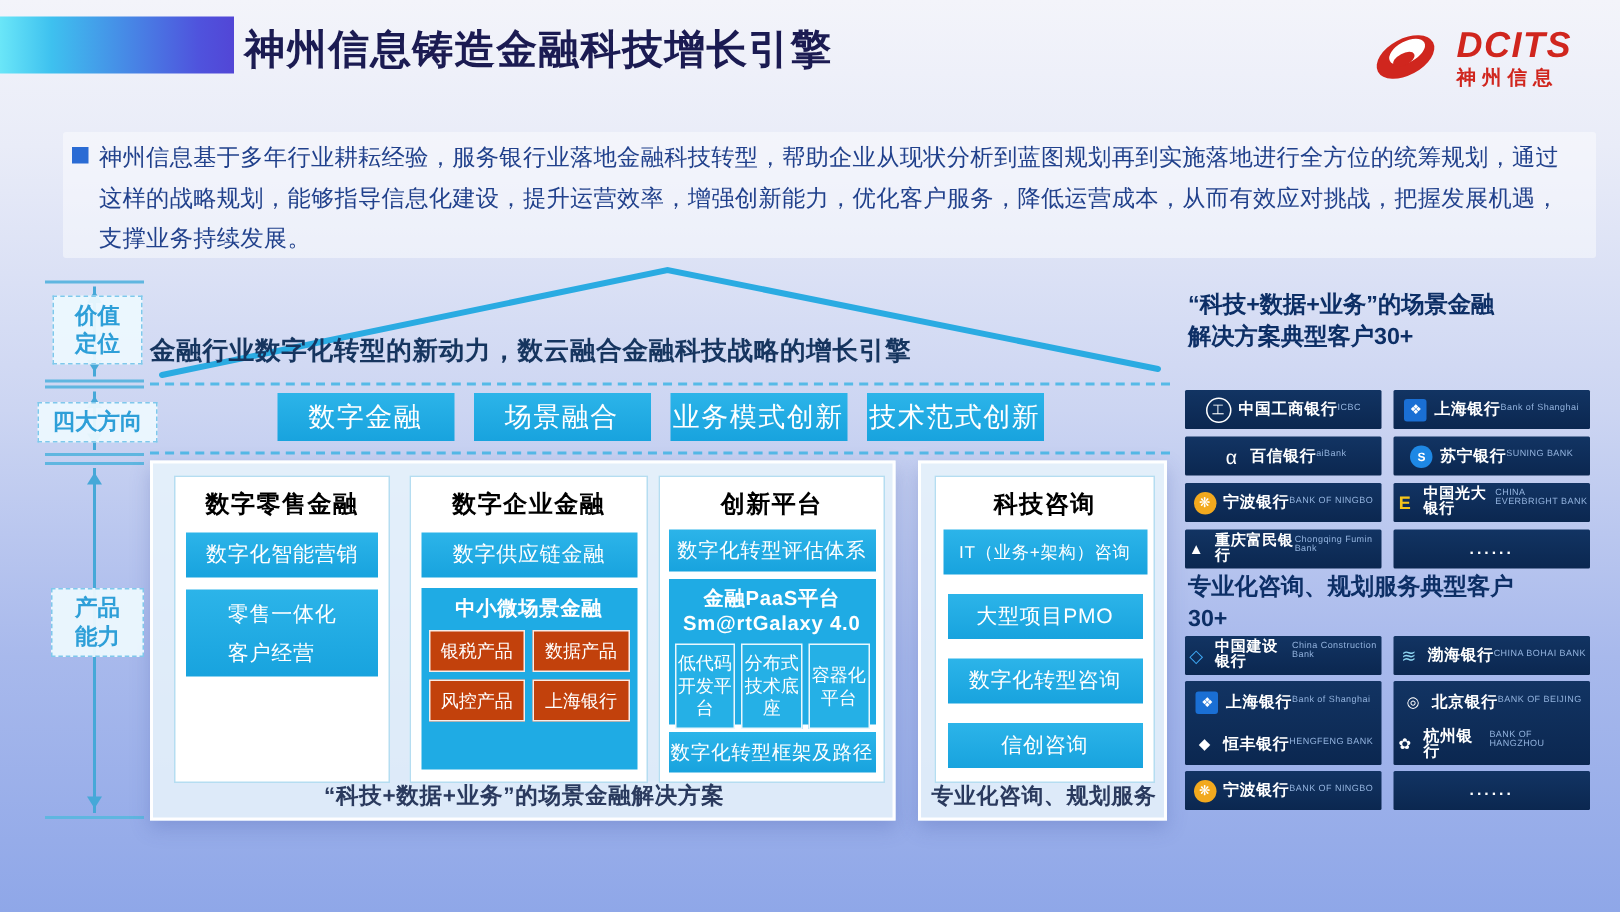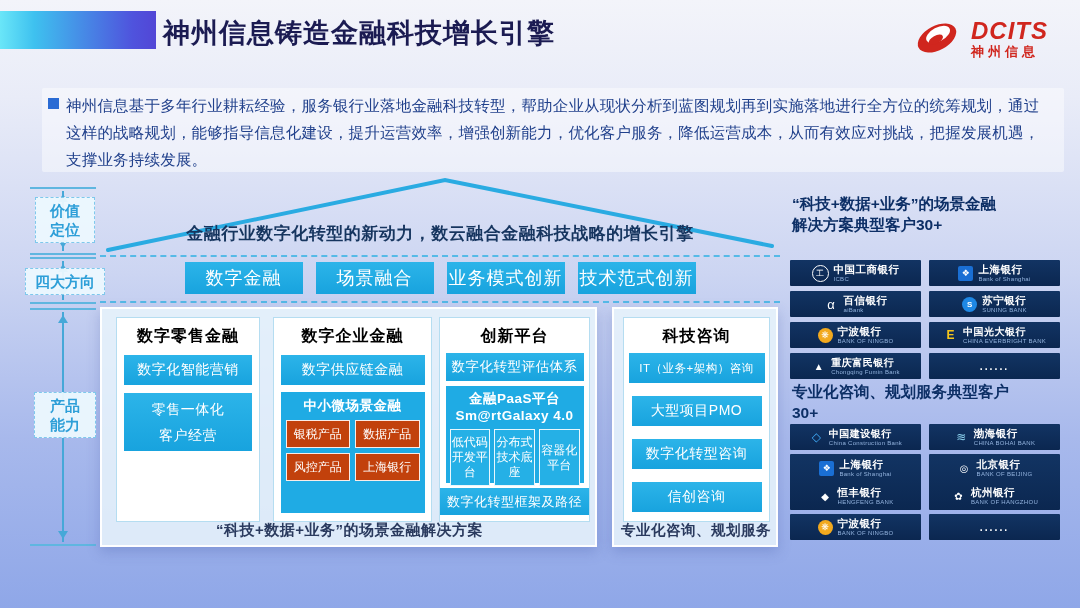--- a/index.html
+++ b/index.html
@@ -26,41 +26,41 @@
   .rail-cap{position:absolute;left:0;right:0;height:2px;background:#5fb6e0;}
   .rail-cap.top{top:0;} .rail-cap.bot{bottom:0;}
   .rail-line{position:absolute;left:50%;margin-left:-1px;top:4px;bottom:4px;width:2px;background:#46a8d8;}
   .ah{position:absolute;left:50%;transform:translateX(-50%);width:0;height:0;border:5px solid transparent;}
   .ah.up{top:2px;border-bottom:8px solid #46a8d8;}
   .ah.dn{bottom:2px;border-top:8px solid #46a8d8;}
   .rail-label{position:absolute;background:rgba(236,248,254,0.95);border:1px dashed #7fc8ec;
     color:#2e9fd8;font-size:15px;font-weight:700;text-align:center;padding:3px 2px;line-height:19px;z-index:3;}
   
   .roof{position:absolute;left:100px;top:172px;width:680px;height:84px;}
-  .statement{position:absolute;left:100px;top:222px;width:680px;text-align:center;
+  .statement{position:absolute;left:100px;top:222px;width:680px;text-align:left;
     font-size:17px;font-weight:600;color:#16355f;letter-spacing:0.5px;}
   .dash{position:absolute;left:100px;width:680px;height:0;border-top:2px dashed #49b7e6;opacity:0.9;}
   .dash1{top:255px;} .dash2{top:301px;}
   
   .dir-row{position:absolute;left:100px;top:262px;width:680px;display:flex;justify-content:center;gap:13px;}
   .dir-btn{width:118px;height:32px;background:linear-gradient(180deg,#2cb4e9,#18a3de);
     color:#fff;font-size:18px;display:flex;align-items:center;justify-content:center;letter-spacing:1px;}
   
   .panel{position:absolute;top:307px;height:240px;background:rgba(233,245,252,0.85);
     border:2px solid rgba(255,255,255,0.95);box-sizing:border-box;box-shadow:0 5px 12px rgba(60,80,160,0.25);}
   .panel-left{left:100px;width:497px;}
   .panel-right{left:612px;width:166px;}
   .panel-caption{position:absolute;left:2px;right:0;bottom:5px;text-align:center;
     color:#2a3a5e;font-size:15px;font-weight:600;letter-spacing:0.5px;margin-top:36px;}
   .wbox{position:absolute;top:8px;background:#fff;border:1px solid #b5ddf1;box-sizing:border-box;height:205px;}
   .wbox h3{margin:8px 0 0;text-align:center;font-size:16px;font-weight:800;color:#000000;letter-spacing:1px;}
   .box1{left:14px;width:144px;} .box2{left:171px;width:159px;} .box3{left:337px;width:151px;}
   .box4{left:9px;width:147px;}
   .cyan-btn{margin:8px auto 0;background:linear-gradient(180deg,#2cb4e9,#18a3de);color:#fff;
-    display:flex;align-items:center;justify-content:center;text-align:center;font-size:14px;letter-spacing:0.5px;}
+    display:flex;align-items:center;justify-content:center;font-size:14px;letter-spacing:0.5px;}
   .pre{white-space:pre-line;}
   .cyan-block{margin:7px auto 0;background:#1fabe4;color:#fff;box-sizing:border-box;padding:5px;}
   .blk-title{text-align:center;font-weight:700;font-size:13.5px;letter-spacing:0.5px;line-height:17px;}
   .grid2x2{display:grid;grid-template-columns:1fr 1fr;gap:5px;margin-top:6px;}
   .mini{background:#c2410c;border:1px solid rgba(255,255,255,0.9);color:#fff;font-size:12px;
     display:flex;align-items:center;justify-content:center;text-align:center;height:26px;}
   .grid3{display:flex;gap:4px;margin-top:5px;}
   .mini3{flex:1;background:#25b0e6;border:1px solid rgba(255,255,255,0.9);color:#fff;font-size:12px;
     line-height:15px;display:flex;align-items:center;justify-content:center;text-align:center;height:53px;padding:1px;}
   
@@ -76,21 +76,21 @@
   .bank.tall .sub{display:flex;align-items:center;justify-content:center;gap:5px;height:28px;}
   .bico{width:15px;height:15px;display:flex;align-items:center;justify-content:center;
     font-size:10px;color:#fff;flex:0 0 auto;}
   .ic-circle-white{border:1px solid #fff;border-radius:50%;font-size:8px;}
   .ic-sq-blue{background:#1a6fd4;border-radius:2px;font-size:9px;}
   .ic-circ-blue{background:#1e88e5;border-radius:50%;font-size:8px;font-weight:700;}
   .ic-circ-gold{background:#f2a91e;border-radius:50%;font-size:9px;}
   .ic-gold-txt{color:#f5c51a;font-weight:800;font-size:12px;}
   .ic-blue-txt{color:#3fa9f5;font-size:12px;}
   .ic-lblue-txt{color:#8fd6f2;font-size:12px;}
-  .btxt{display:flex;flex-direction:column;align-items:flex-start;line-height:1;}
+  .btxt{display:flex;flex-direction:row;align-items:flex-start;line-height:1;}
   .bname{color:#fff;font-size:10.5px;font-weight:700;letter-spacing:0.5px;}
   .ben{color:#93b3de;font-size:6px;margin-top:1px;letter-spacing:0.3px;}
   .dots .bname{letter-spacing:2px;}
 </style>
 </head>
 <body>
 
 <div class="slide">
 
   <div class="title-bar"></div>
@@ -185,21 +185,21 @@
       <div class="cyan-btn" style="width:138px;height:28px;font-size:13.5px;margin-top:6px;">数字化转型评估体系</div>
       <div class="cyan-block" style="width:138px;height:97px;margin-top:5px;padding:4px;">
         <div class="blk-title pre">金融PaaS平台
 Sm@rtGalaxy 4.0</div>
         <div class="grid3">
           <div class="mini3">低代码开发平台</div>
           <div class="mini3">分布式技术底座</div>
           <div class="mini3">容器化平台</div>
         </div>
       </div>
-      <div class="cyan-btn" style="width:149px;height:27px;font-size:13px;margin-top:5px;">数字化转型框架及路径</div>
+      <div class="cyan-btn" style="width:138px;height:27px;font-size:13px;margin-top:5px;">数字化转型框架及路径</div>
     </div>
     <div class="panel-caption">“科技+数据+业务”的场景金融解决方案</div>
   </div>
 
   <div class="panel panel-right">
     <div class="wbox box4">
       <h3>科技咨询</h3>
       <div class="cyan-btn" style="width:136px;height:30px;font-size:11.5px;margin-top:6px;">IT（业务+架构）咨询</div>
       <div class="cyan-btn" style="width:130px;height:30px;margin-top:13px;">大型项目PMO</div>
       <div class="cyan-btn" style="width:130px;height:30px;margin-top:13px;">数字化转型咨询</div>

